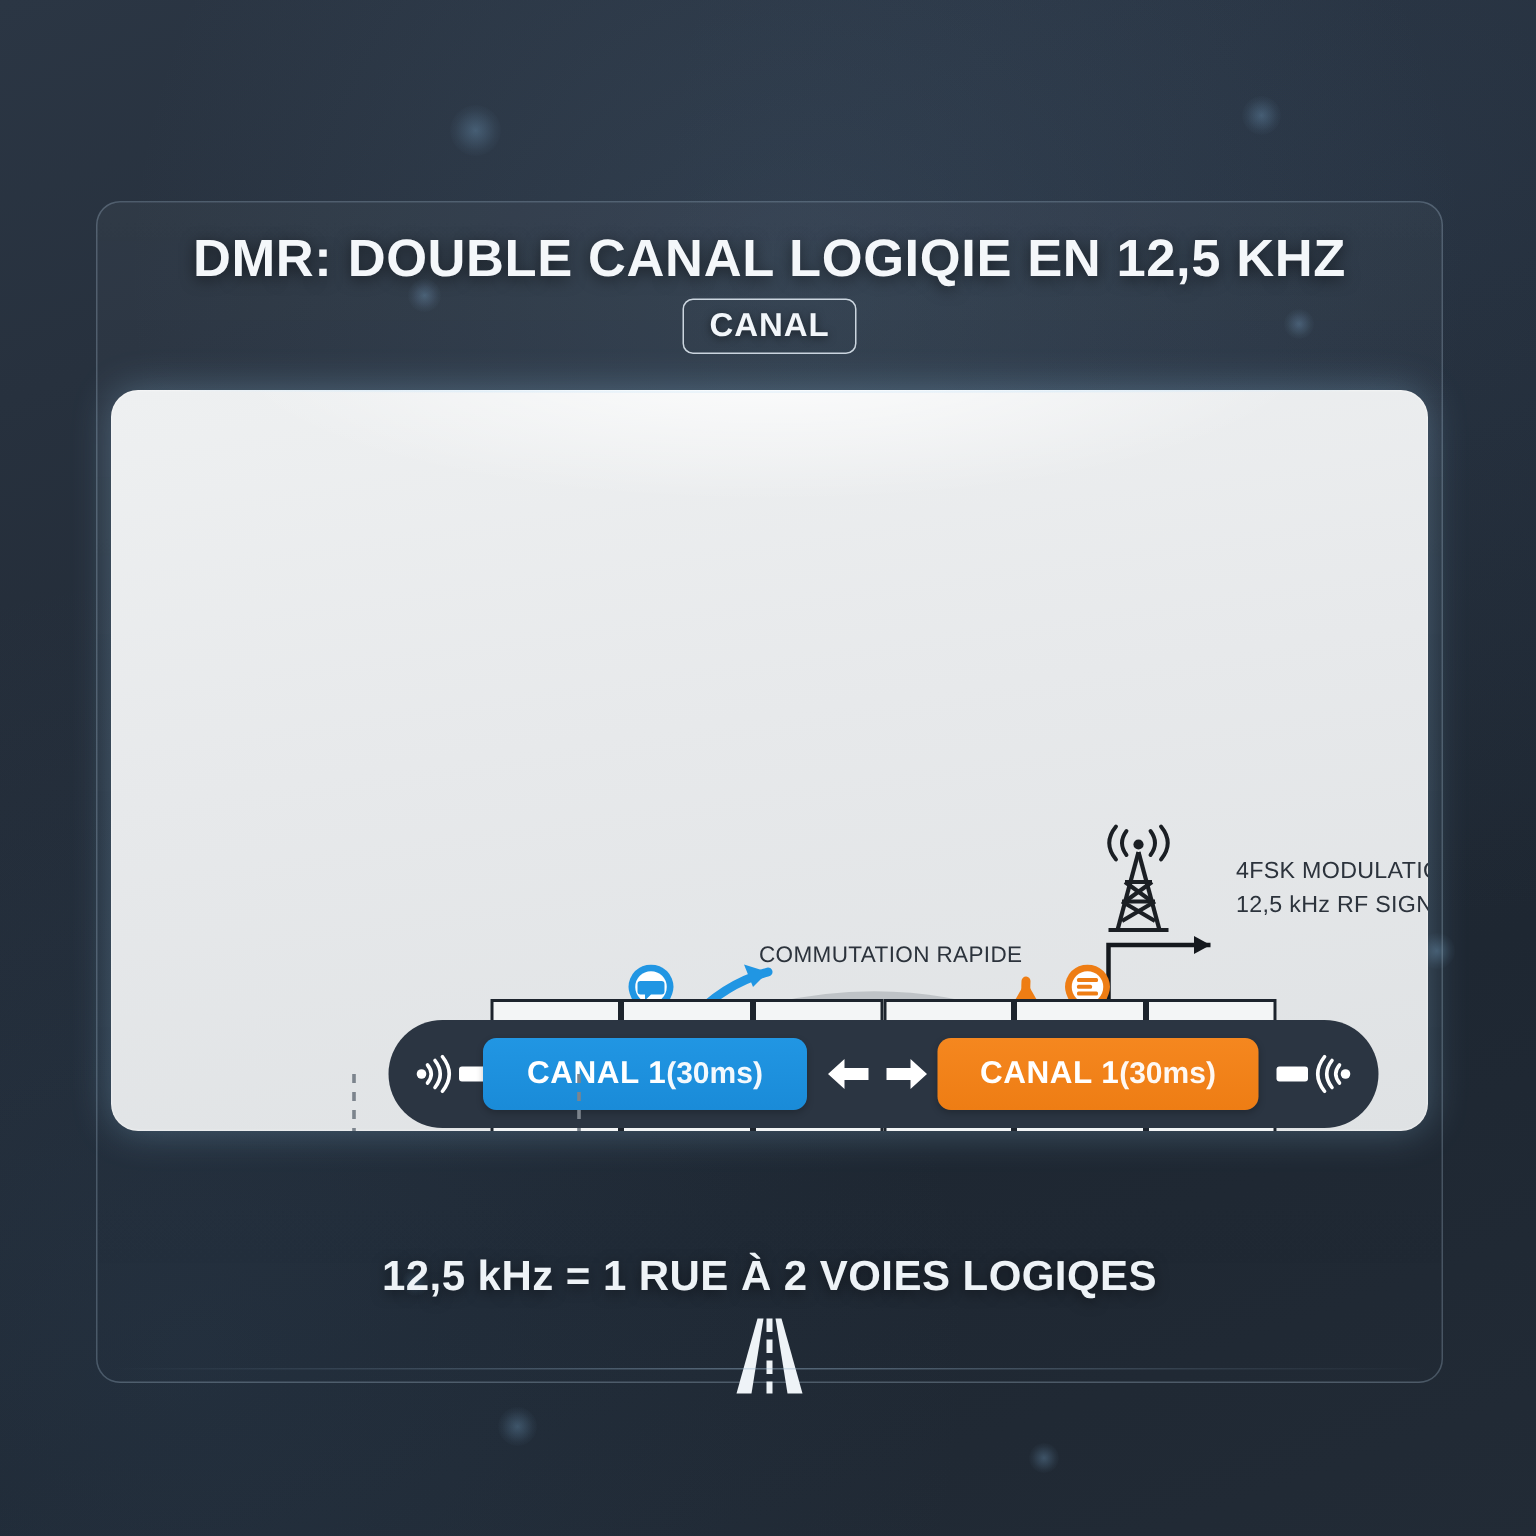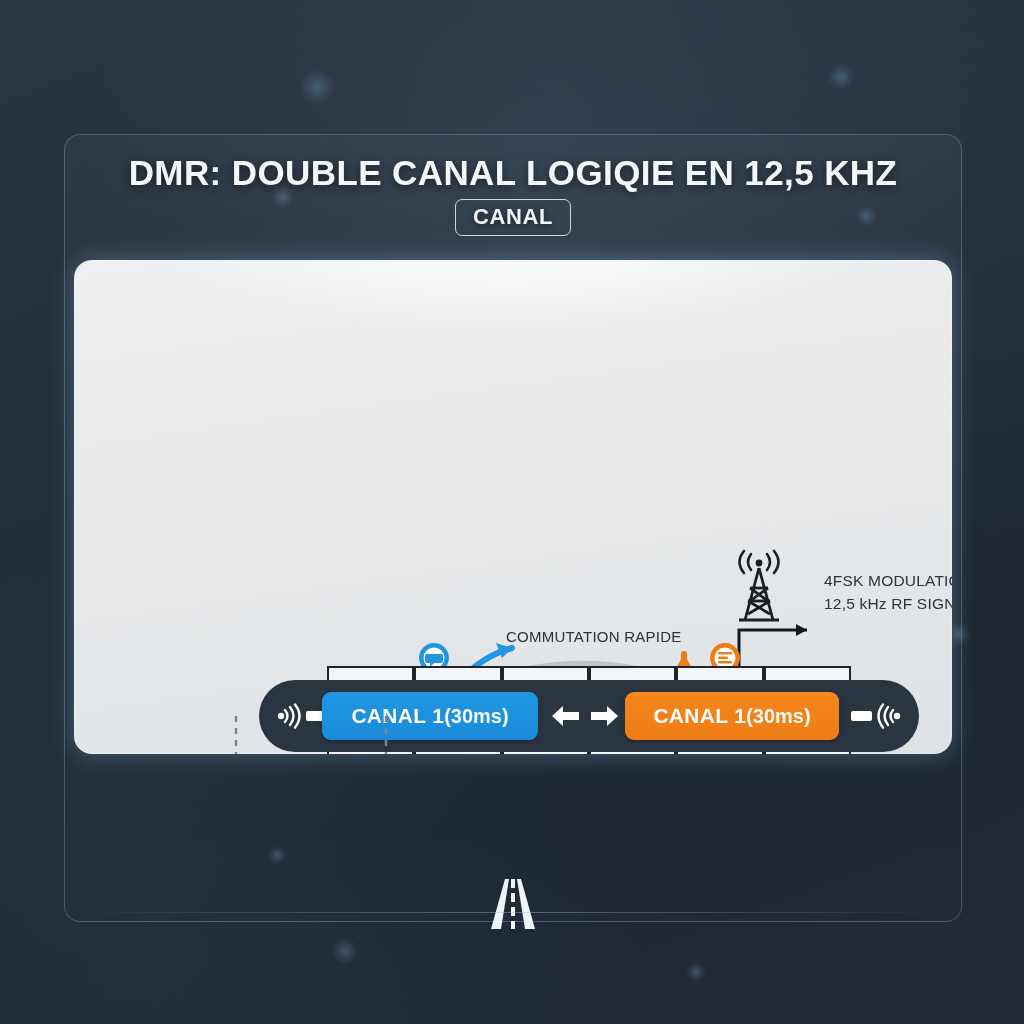--- a/index.html
+++ b/index.html
@@ -244,20 +244,21 @@
           <path d="M152 146 L152 176 L218 176"></path>
         </g>
         <path d="M32 120 l-6 -13 l12 0 z" fill="#7c848d"></path>
         <path d="M182 122 l-6 -13 l12 0 z" fill="#7c848d"></path>
         <path d="M34 146 l13 -6 l0 12 z" fill="#7c848d"></path>
         <path d="M226 176 l-13 -6 l0 12 z" fill="#7c848d"></path>
       </svg>
 
     </div>
 
+    <div id="footer">12,5 kHz = 1 RUE À 2 VOIES LOGIQES</div>
 
     <svg id="road" width="104" height="54" viewBox="0 0 104 54">
       <path d="M30 52 L44 2 L48 2 L40 52 Z" fill="#eef3f7"></path>
       <path d="M74 52 L60 2 L56 2 L64 52 Z" fill="#eef3f7"></path>
       <g fill="#eef3f7">
         <rect x="50" y="2" width="4" height="9"></rect>
         <rect x="50" y="16" width="4" height="9"></rect>
         <rect x="50" y="30" width="4" height="9"></rect>
         <rect x="50" y="44" width="4" height="8"></rect>
       </g>

